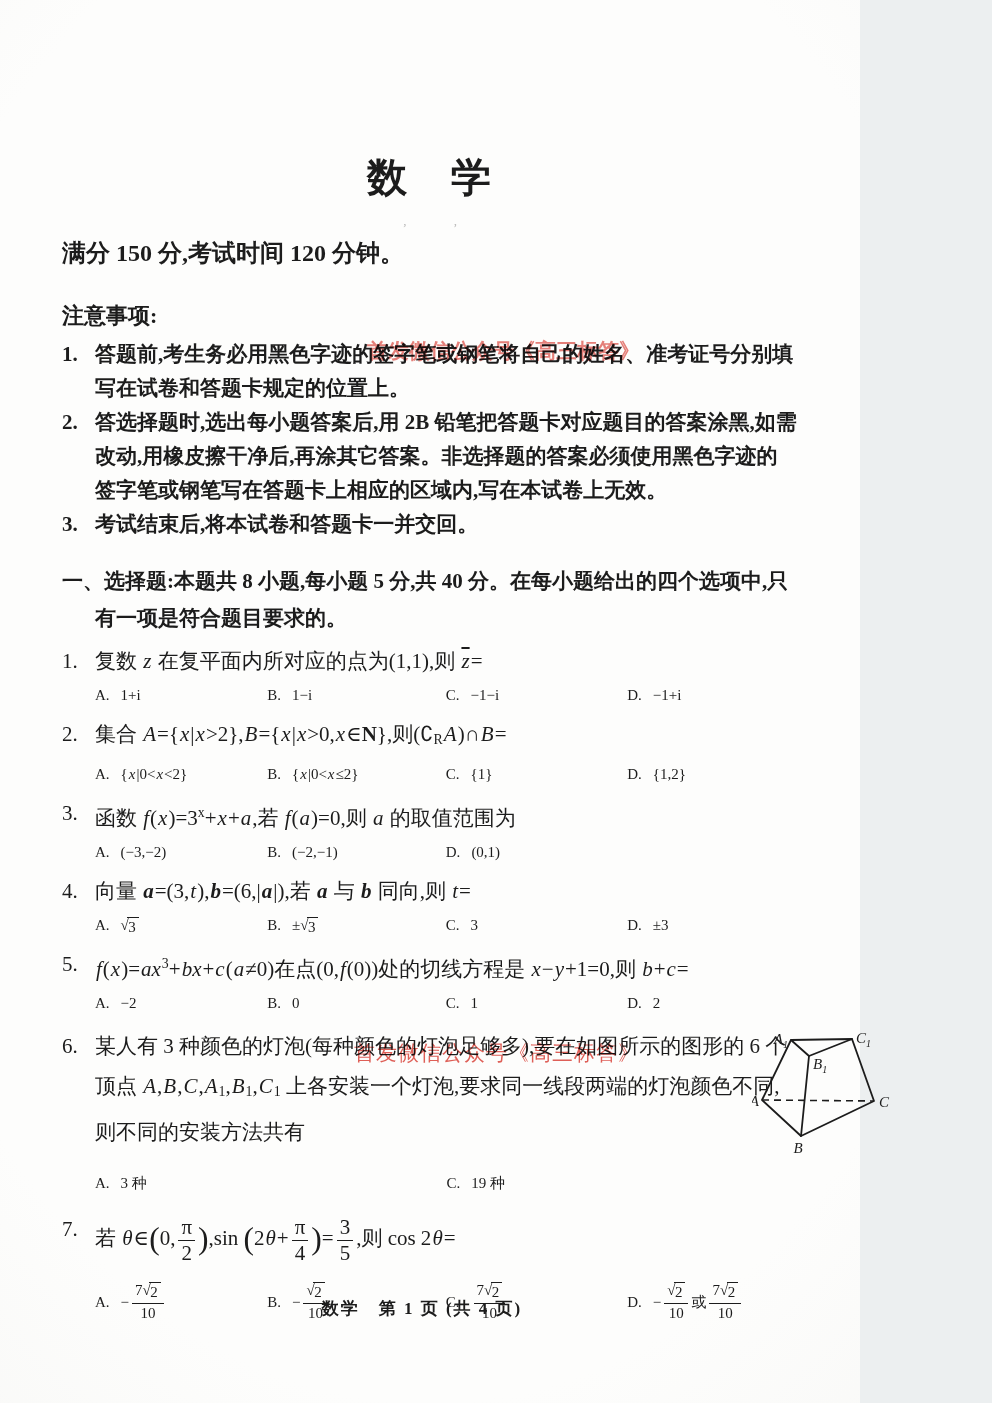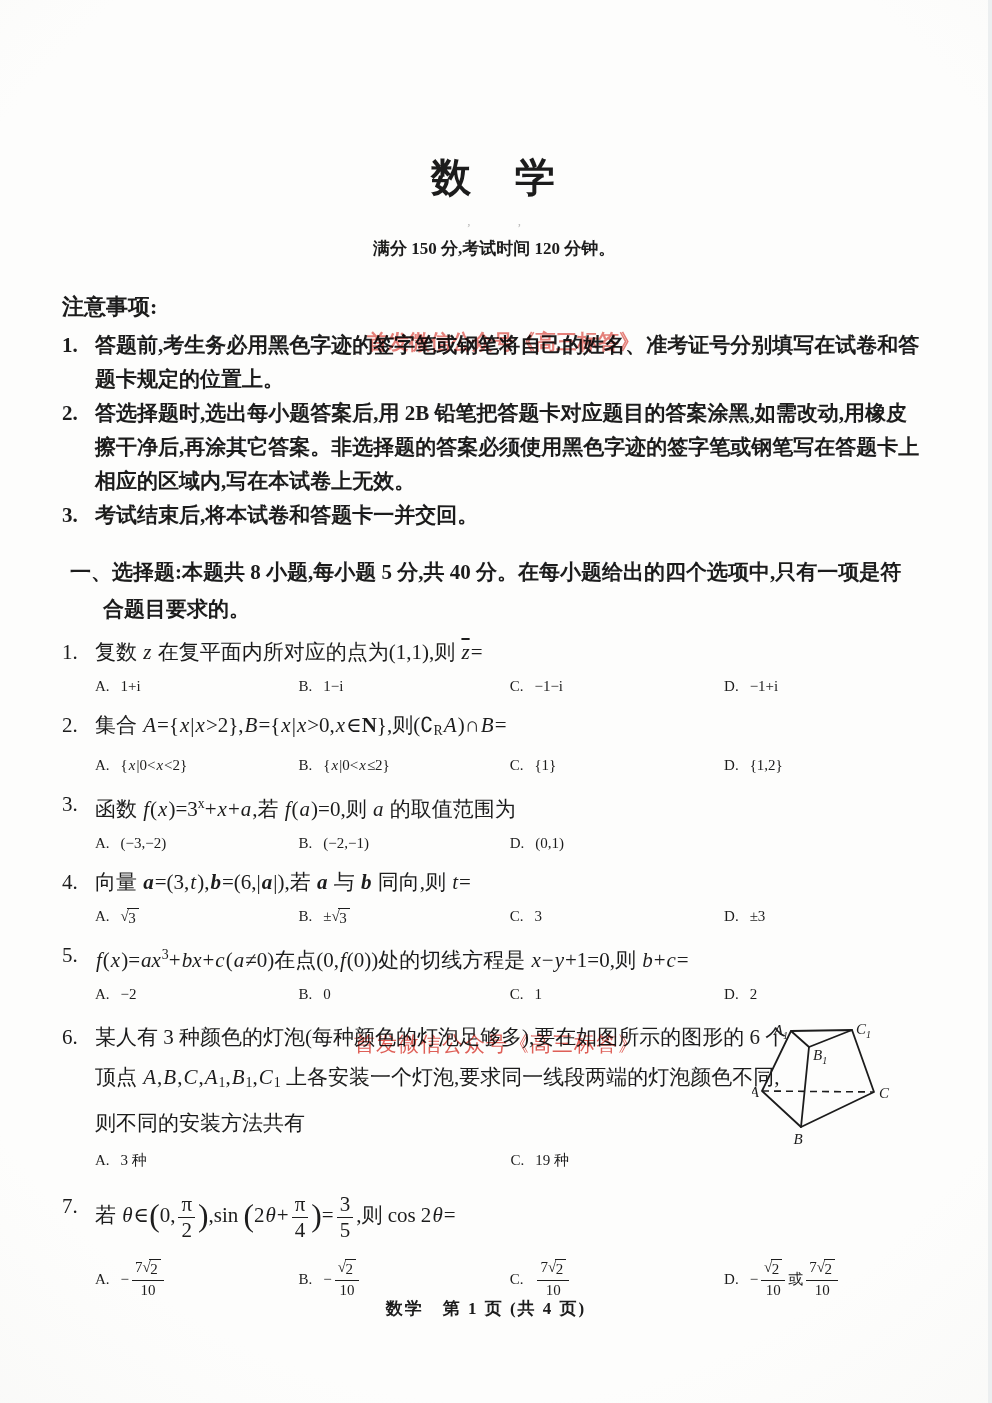--- a/index.html
+++ b/index.html
@@ -3,39 +3,39 @@
 <meta charset="utf-8">
 <style>
   html,body{margin:0;padding:0;}
   body{
     width:992px;height:1403px;overflow:hidden;
     background:#eceff0;
     font-family:"Liberation Serif","DejaVu Serif",serif;
     color:#1c1c1c;
   }
   .page{
-    position:relative;width:988px;height:1403px;box-sizing:border-box;
+    position:relative;width:860px;height:1403px;box-sizing:border-box;
     padding:150px 62px 9px;
     background:radial-gradient(ellipse 120% 100% at 50% 45%, #fdfdfc 55%, #f6f6f4 85%, #e7e8e6 100%);
   }
   .title{font-size:40px;font-weight:700;text-align:center;margin:0;letter-spacing:2px;}
   .scanmarks{text-align:center;height:16px;line-height:16px;font-size:13px;opacity:.32;word-spacing:44px;margin-top:8px;}
-  .subtitle{text-align:center;font-size:17px;font-weight:700;margin:8px 0 0;}
+  .subtitle{font-size:24px;font-weight:700;margin:8px 0 0;}
   .notice-h{font-size:22px;font-weight:700;margin:32px 0 6px;}
   .nitem{display:flex;line-height:34px;font-size:21px;font-weight:600;position:relative;}
   .nnum{flex:0 0 33px;}
   .ntext{flex:1;}
-  .section-h{font-size:21px;font-weight:700;line-height:37px;margin:22px 8px 2px;padding-left:33px;text-indent:-33px;}
+  .section-h{font-size:21px;font-weight:700;line-height:37px;margin:22px 0 2px;padding-left:33px;text-indent:-33px;}
   .question{margin-top:8px;}
   .stem{display:flex;align-items:flex-start;line-height:32px;font-size:21px;}
   .qnum{flex:0 0 33px;}
   .stemtext{flex:1;}
   .options{display:grid;margin:3px 0 6px 33px;line-height:30px;font-size:15px;align-items:center;}
   .cols4{grid-template-columns:24.5% 25.4% 25.8% 24.3%;}
-  .cols2{grid-template-columns:50% 50%;row-gap:24px;margin-top:2px;}
+  .cols2{grid-template-columns:50% 50%;row-gap:24px;margin-top:16px;}
   .olabel{margin-right:11px;}
   .option{white-space:nowrap;}
   
   .narrow{position:relative;}
   .narrow .stem{line-height:40px;}
   .narrow .stemtext{max-width:702px;flex:0 1 auto;}
   
   .tallq .stem{line-height:1.25;padding:10px 0 4px;}
   .tallq .options{margin-top:14px;}
   

